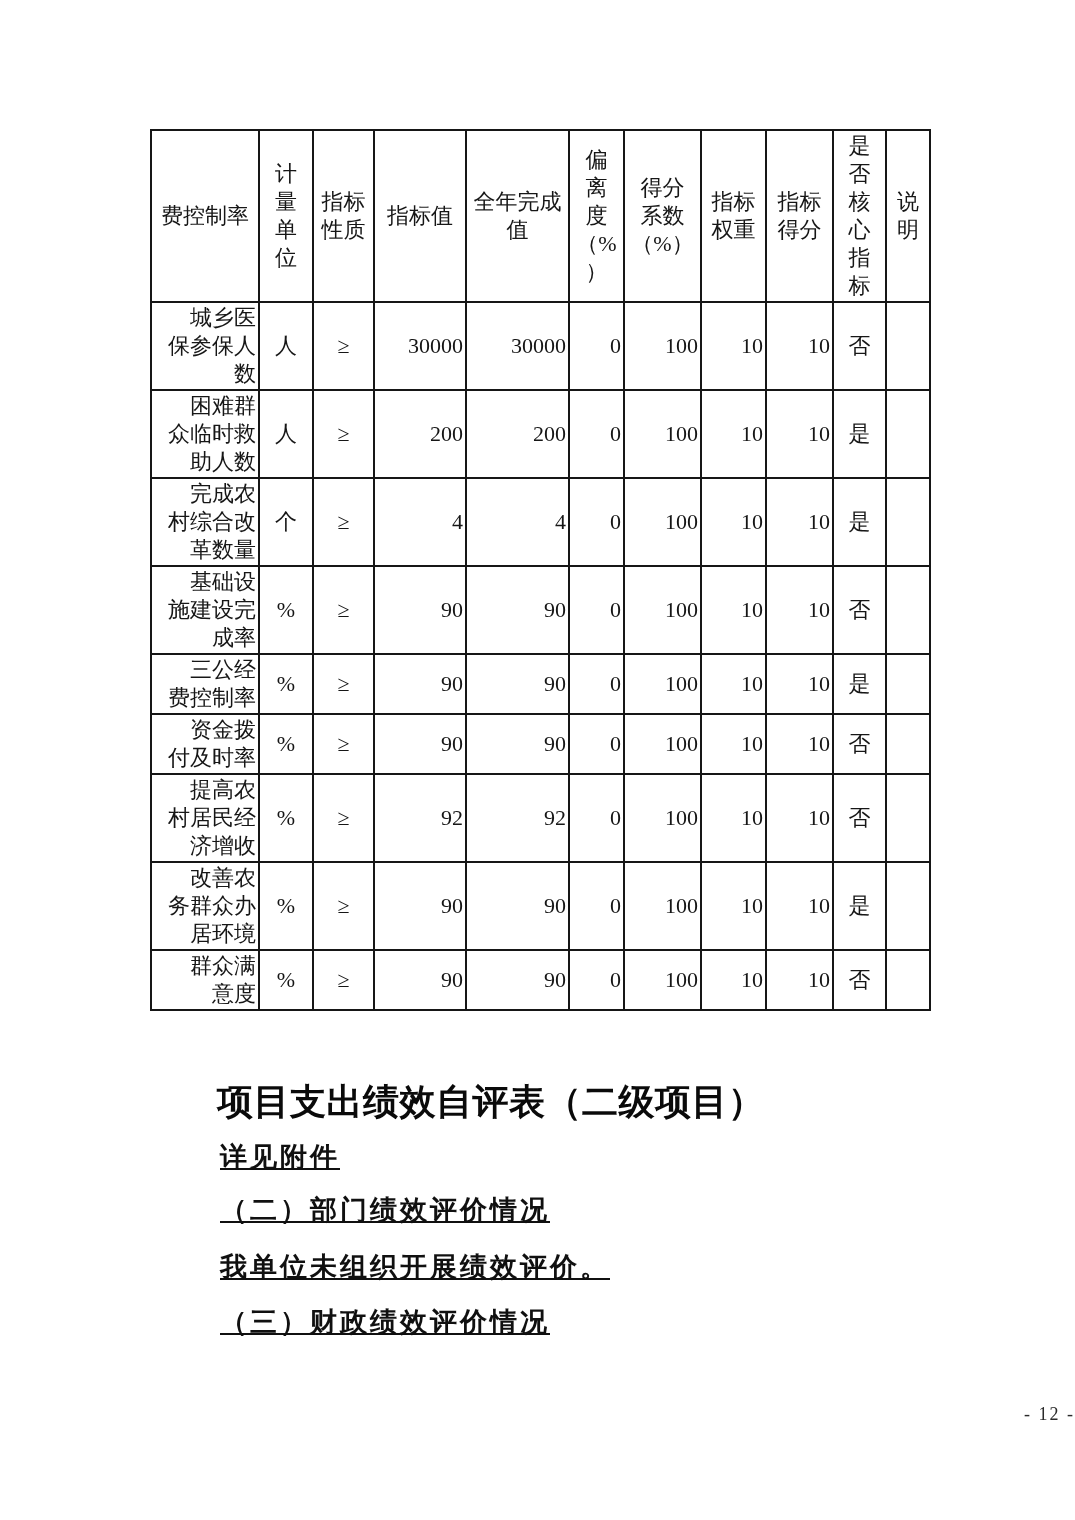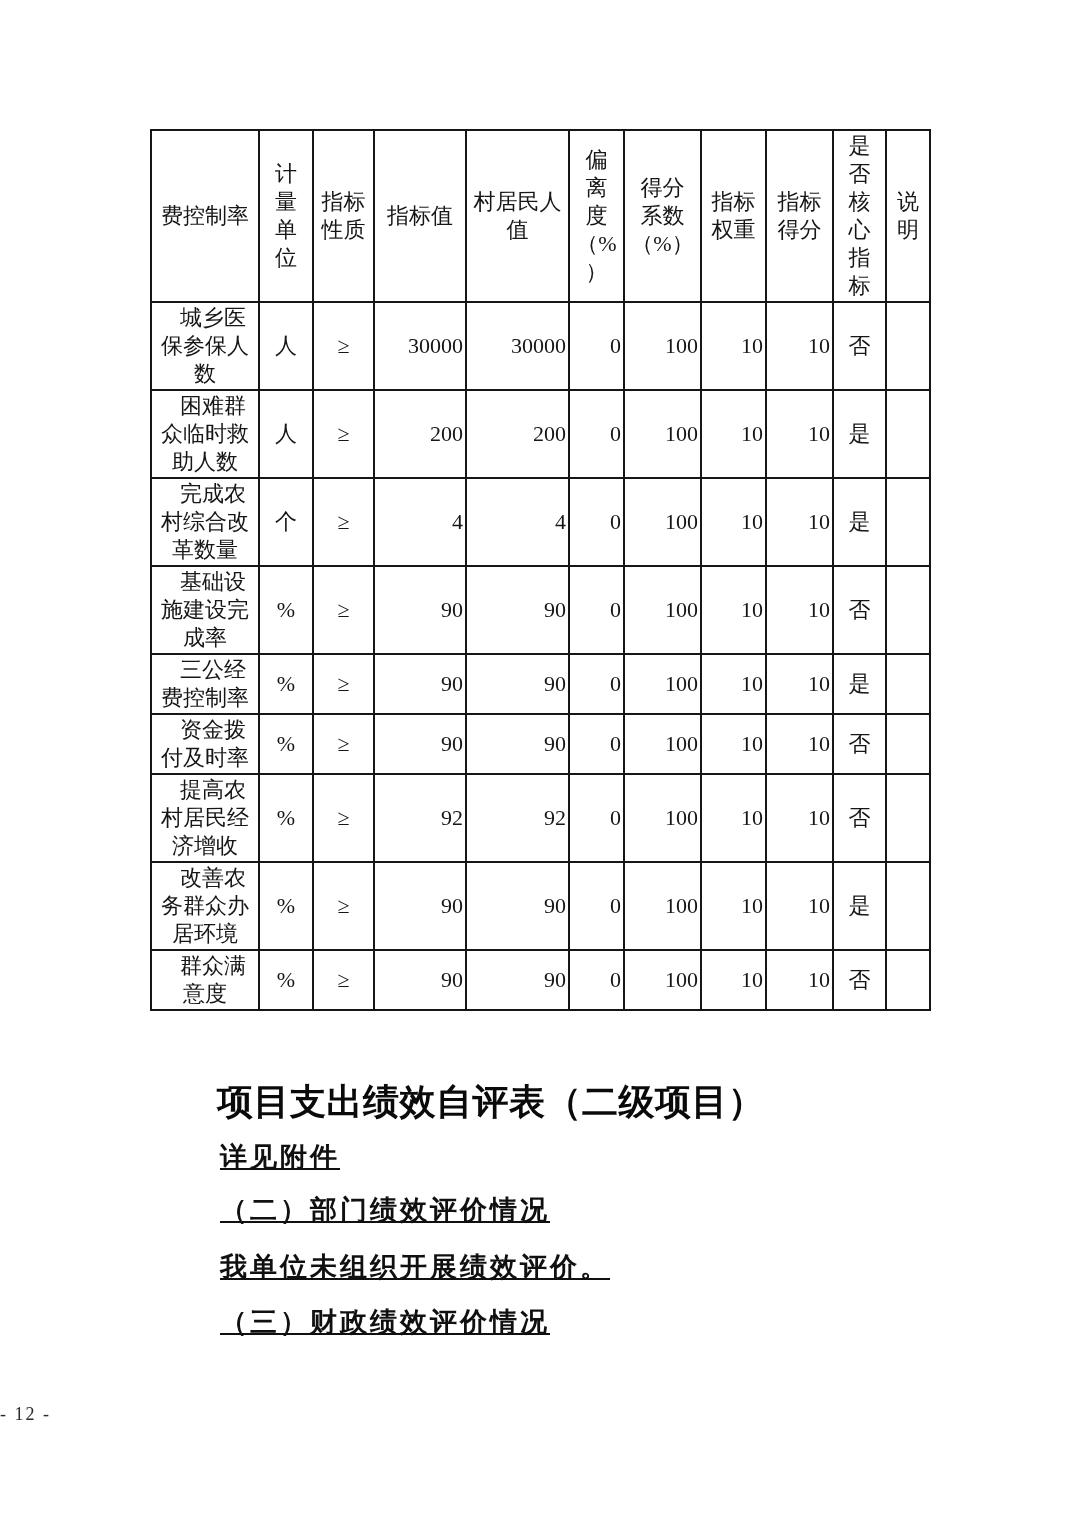--- a/index.html
+++ b/index.html
@@ -29,21 +29,21 @@
   table.eval-table td {
     border: 2px solid #161616;
     vertical-align: middle;
     white-space: pre-line;
     font-weight: normal;
     padding: 1px 2px;
     overflow: hidden;
   }
   table.eval-table th { text-align: center; }
 
-  td.col-name   { text-align: center;  text-indent: 16px; padding: 1px 3px 1px 6px; }
+  td.col-name   { text-align: right;  text-indent: 16px; padding: 1px 3px 1px 6px; }
   td.col-unit   { text-align: center; }
   td.col-nature { text-align: center; }
   td.col-nature.qual-left { text-align: left; text-indent: 14px; padding-left: 10px; }
   td.col-target { text-align: right; padding-right: 13px; }
   td.col-target.qual-center { text-align: center; padding-right: 2px; }
   td.col-actual,
   td.col-deviation,
   td.col-coefficient,
   td.col-weight,
   td.col-score  { text-align: right; padding-right: 13px; }
@@ -78,21 +78,21 @@
   .kai-p1 { top: 1141px; }
   .kai-p2 { top: 1194px; text-align: center; }
   .kai-p3 { top: 1251px; }
   .kai-p4 { top: 1306px; }
 
   .page-number {
     position: absolute;
     left: 0;
     top: 1404px;
     width: 100%;
-    text-align: left;
+    text-align: right;
     font-size: 18px;
     letter-spacing: 2px;
     color: #2a2a2a;
   }
 </style>
 </head>
 <body>
 
 <div class="page">
 
@@ -113,21 +113,21 @@
     <thead>
       <tr>
         <th>费控制率</th>
         <th>计
 量
 单
 位</th>
         <th>指标
 性质</th>
         <th>指标值</th>
-        <th>村居民人
+        <th>全年完成
 值</th>
         <th>偏
 离
 度
 （%
 ）</th>
         <th>得分
 系数
 （%）</th>
         <th>指标

